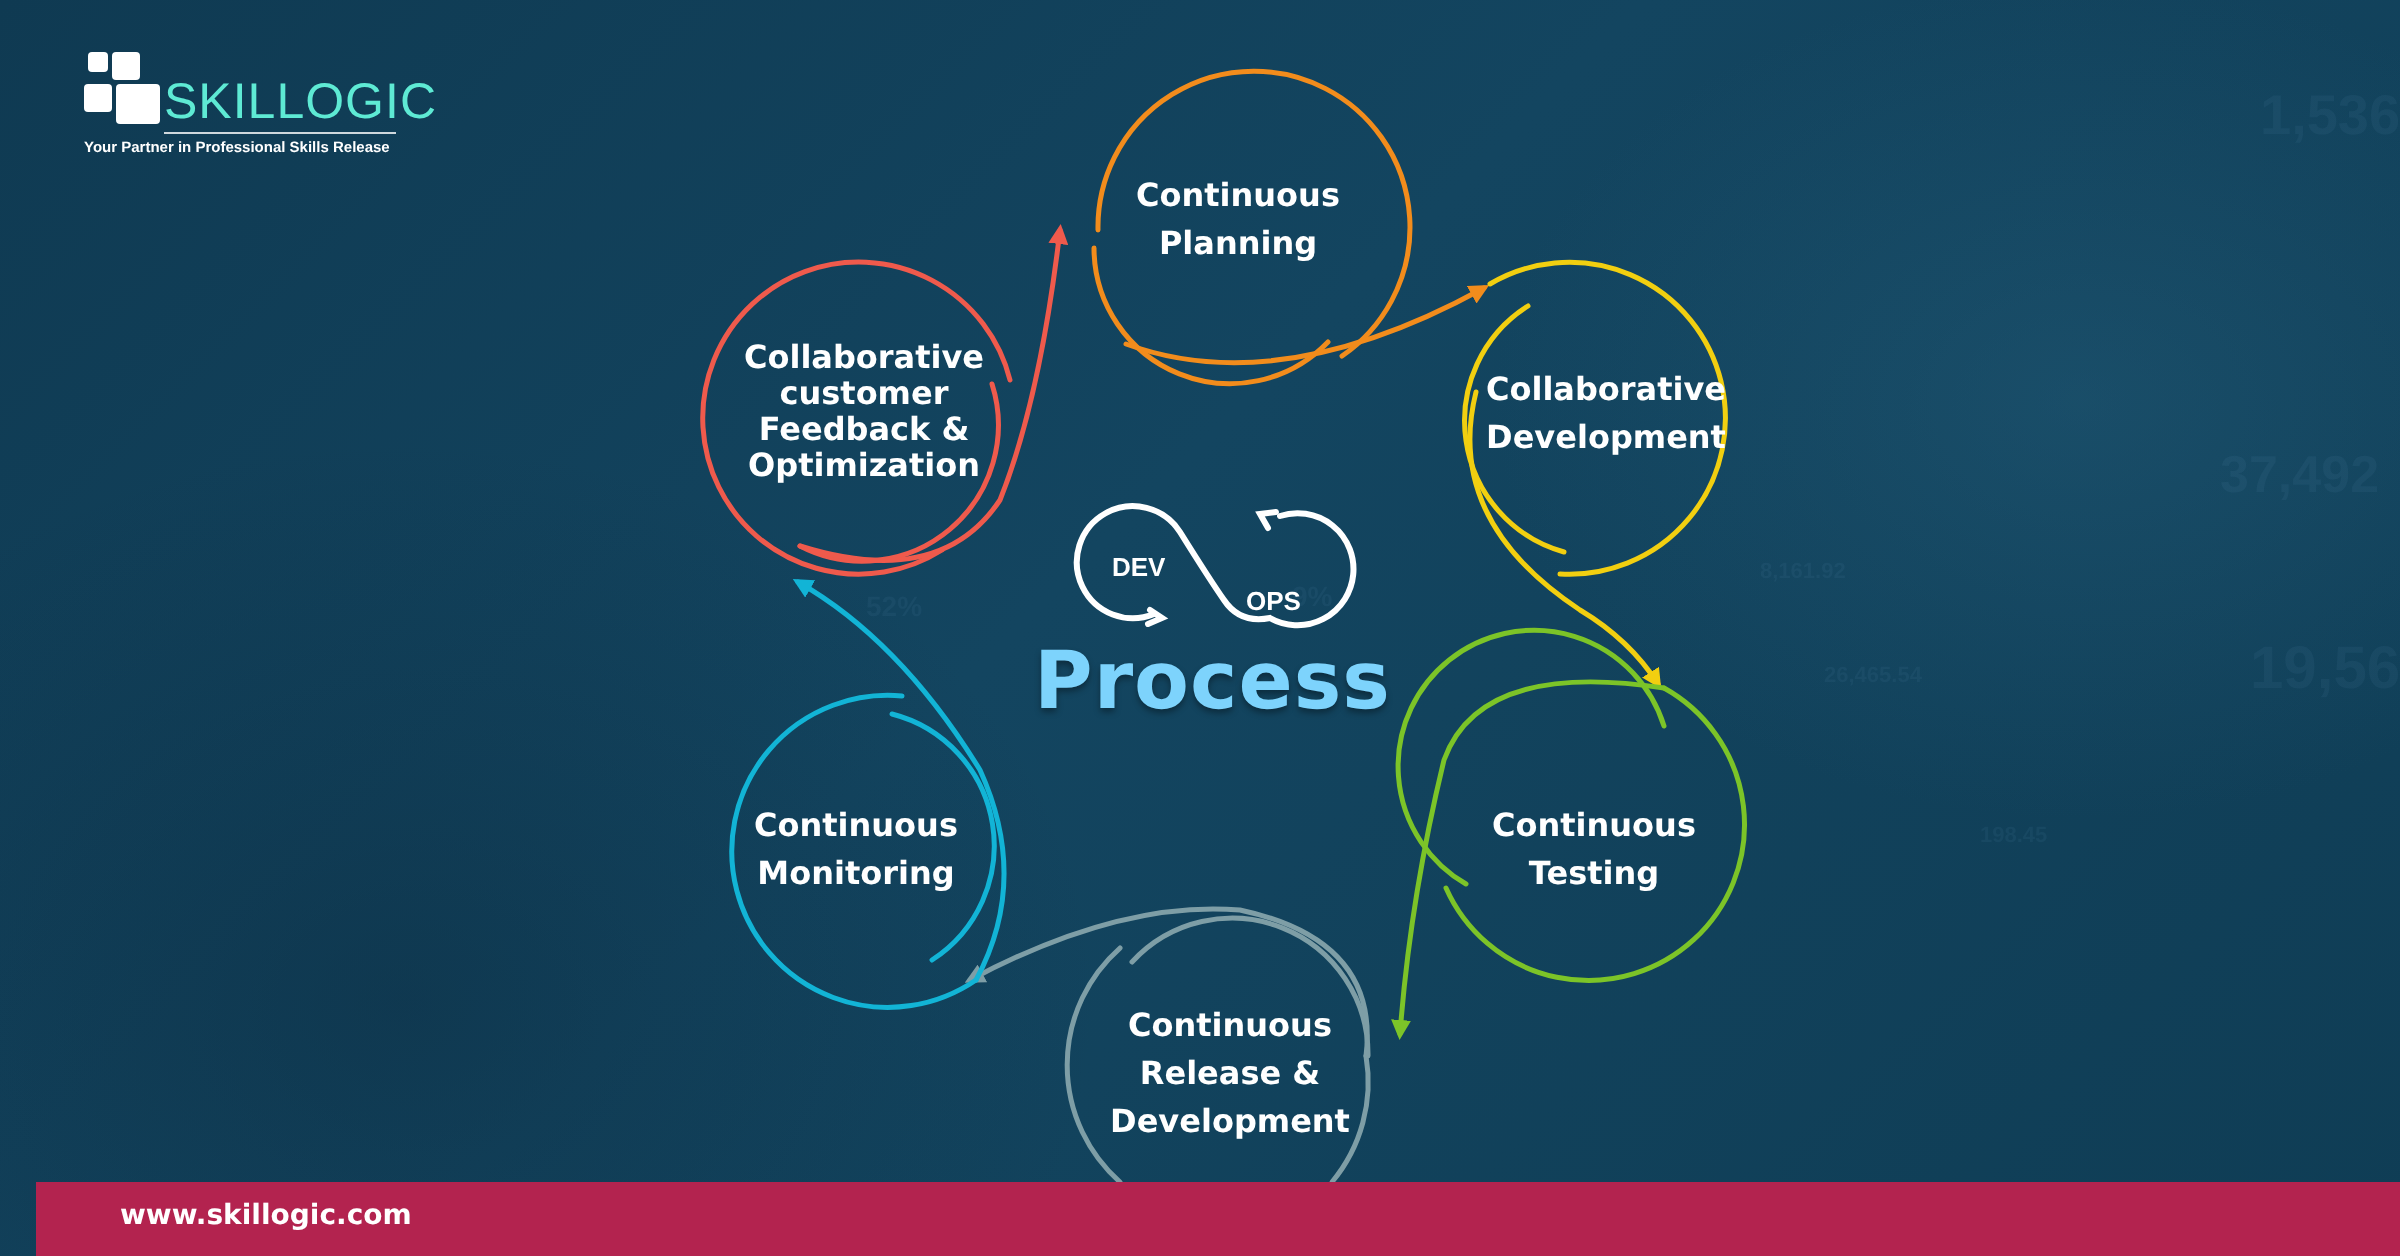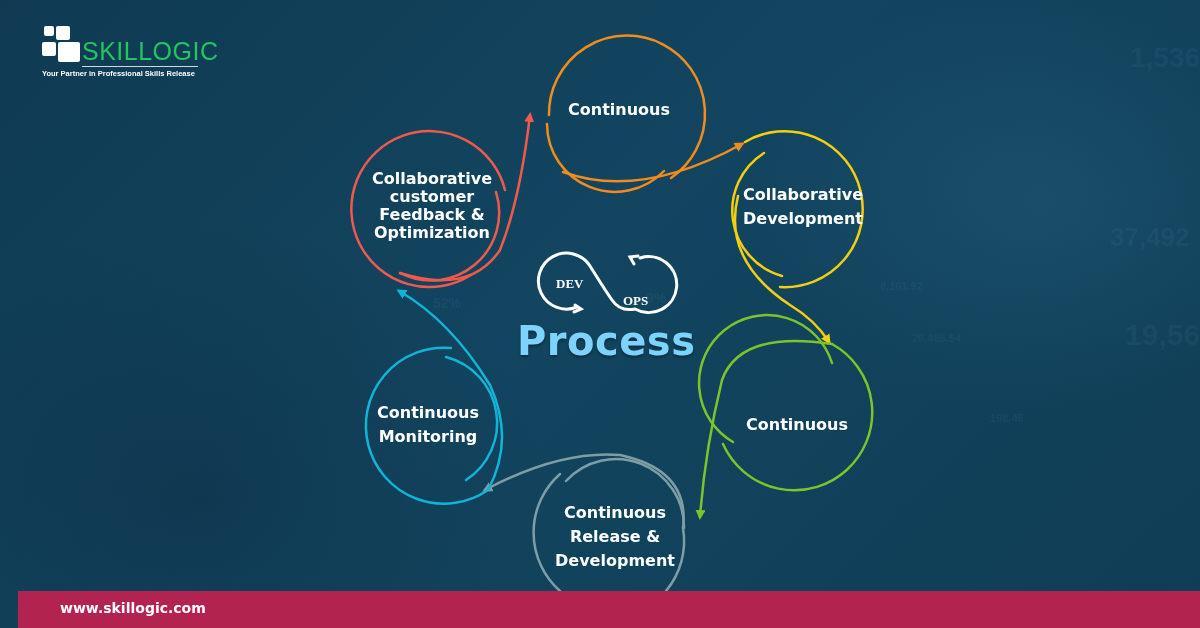--- a/index.html
+++ b/index.html
@@ -16,21 +16,21 @@
       linear-gradient(135deg, #0f3a52 0%, #134560 45%, #0f3d55 100%);
   }
   .bg-num {
     position: absolute; color: rgba(120,170,200,0.08); font-family: "Liberation Sans", sans-serif;
     font-weight: bold; white-space: nowrap;
   }
   .logo { position: absolute; left: 40px; top: 24px; }
   .logo-squares { position: absolute; left: 0; top: 0; width: 40px; height: 40px; }
   .logo-sq { position: absolute; background: #ffffff; border-radius: 2px; }
   .logo-text {
-    position: absolute; left: 42px; top: 14px; color: #22c55e;
+    position: absolute; left: 42px; top: 14px; color: #5eead4;
     font-family: "Liberation Sans", sans-serif; font-size: 25px; letter-spacing: 0.5px;
     line-height: 26px;
   }
   .logo-underline { position: absolute; left: 42px; top: 42px; width: 116px; height: 1px; background: #ffffff; opacity: 0.8; }
   .logo-tagline {
     position: absolute; left: 2px; top: 45px; white-space: nowrap; color: #ffffff;
     font-family: "Liberation Sans", sans-serif; font-size: 7.5px; font-weight: bold;
   }
   svg.diagram { position: absolute; left: 0; top: 0; }
   .step-label {
@@ -38,21 +38,21 @@
     font-size: 16px; line-height: 24px; text-align: center; width: 150px;
     transform: translate(-50%, -50%);
   }
   .step-label.tight { line-height: 18px; }
   .center-title {
     position: absolute; left: 517px; top: 318px; color: #7dd3fc;
     font-family: "DejaVu Sans", sans-serif; font-weight: bold; font-size: 40px; letter-spacing: 0.5px;
     text-shadow: 0 2px 3px rgba(0,0,0,0.35);
   }
   .devops-text {
-    position: absolute; color: #ffffff; font-family: Liberation Serif, serif; font-weight: bold; font-size: 13px;
+    position: absolute; color: #ffffff; font-family: Liberation Sans, sans-serif; font-weight: bold; font-size: 13px;
   }
   .footer {
     position: absolute; left: 18px; top: 591px; width: 1200px; height: 37px; background: #b3234f;
   }
   .footer-url {
     position: absolute; left: 42px; top: 9px; color: #ffffff; font-family: "DejaVu Sans", sans-serif;
     font-weight: bold; font-size: 14px;
   }
 </style>
 </head>
@@ -147,27 +147,29 @@
   </g>
 </svg>
 
 <span class="devops-text" style="left:556px; top:276px;">DEV</span>
 <span class="devops-text" style="left:623px; top:293px;">OPS</span>
 
 <div class="center-title">Process</div>
 
 <div class="step-label" style="left:619px; top:110px;">
   <div>Continuous</div>
+  <div>Planning</div>
 </div>
 <div class="step-label" style="left:803px; top:207px;">
   <div>Collaborative</div>
   <div>Development</div>
 </div>
 <div class="step-label" style="left:797px; top:425px;">
   <div>Continuous</div>
+  <div>Testing</div>
 </div>
 <div class="step-label" style="left:615px; top:537px;">
   <div>Continuous</div>
   <div>Release &amp;</div>
   <div>Development</div>
 </div>
 <div class="step-label" style="left:428px; top:425px;">
   <div>Continuous</div>
   <div>Monitoring</div>
 </div>

